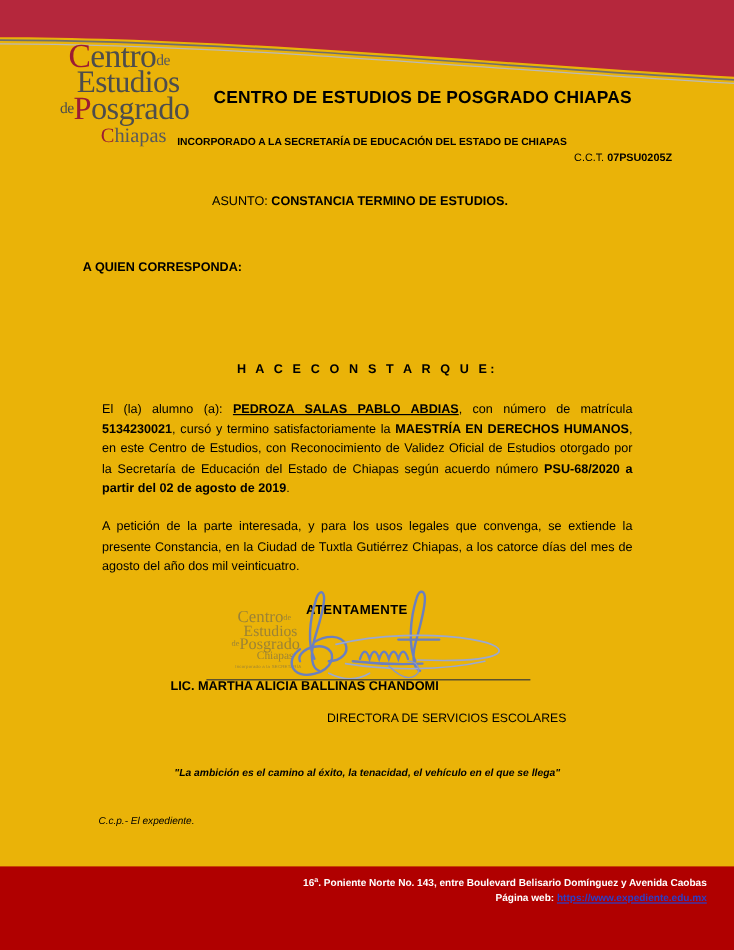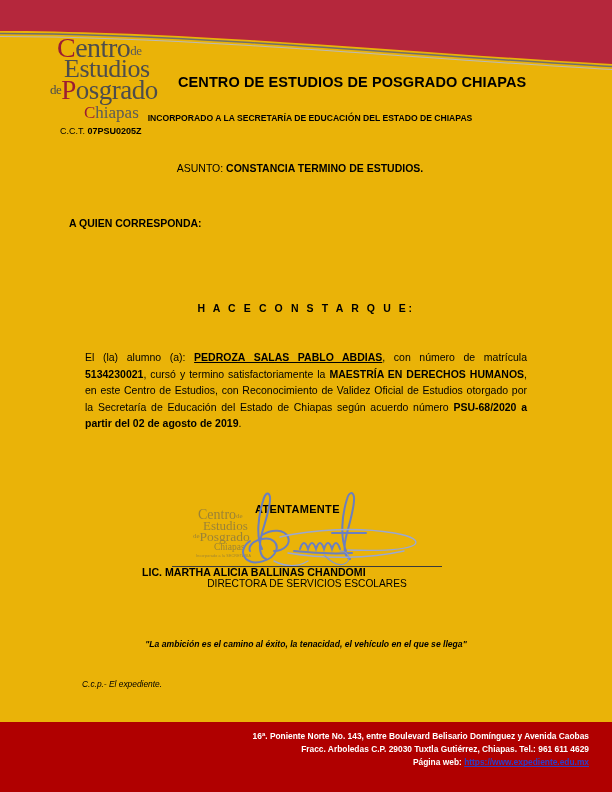--- a/index.html
+++ b/index.html
@@ -94,21 +94,21 @@
     left: 60px; top: 113px;
     width: 500px;
     text-align: center;
     font-size: 8.6px;
     font-weight: bold;
   }
   .cct {
     position: absolute;
     left: 60px; top: 126px;
     width: 500px;
-    text-align: left;
+    text-align: right;
     font-size: 9px;
   }
   .cct b { font-weight: bold; }
 
   
   .asunto {
     position: absolute;
     left: 60px; top: 162px;
     width: 480px;
     text-align: center;
@@ -142,21 +142,20 @@
     letter-spacing: 2.6px;
   }
 
   .para2 {
     position: absolute;
     left: 85px; top: 333px;
     width: 442px;
     font-size: 10.5px;
     line-height: 16.6px;
     text-align: justify;
-    margin-top: 16px;
   }
   .para2 b { font-weight: bold; }
   .para2 u { text-decoration: underline; font-weight: bold; }
 
   .para3 {
     position: absolute;
     left: 85px; top: 431px;
     width: 442px;
     font-size: 10.5px;
     line-height: 16.6px;
@@ -226,23 +225,23 @@
   .sig-name {
     position: absolute;
     left: 142px; top: 566px;
     width: 330px;
     text-align: left;
     font-size: 10.6px;
     font-weight: bold;
   }
   .sig-role {
     position: absolute;
-    left: 142px; top: 578px;
+    left: 142px; top: 594px;
     width: 330px;
-    text-align: center;
+    text-align: right;
     font-size: 10.2px;
   }
 
   
   .quote {
     position: absolute;
     left: 60px; top: 639px;
     width: 492px;
     text-align: center;
     font-size: 8.6px;
@@ -319,20 +318,21 @@
   <div class="hace">H A C E   C O N S T A R   Q U E:</div>
 
   <div class="para2">
     <span>El (la) alumno (a):</span>
     <u>PEDROZA SALAS PABLO ABDIAS</u><span>, con número de matrícula</span>
     <b>5134230021</b><span>, cursó y termino satisfactoriamente la</span>
     <b>MAESTRÍA EN DERECHOS HUMANOS</b><span>, en este Centro de Estudios, con Reconocimiento de Validez Oficial de Estudios otorgado por la Secretaría de Educación del Estado de Chiapas según acuerdo número</span>
     <b>PSU-68/2020 a partir del 02 de agosto de 2019</b><span>.</span>
   </div>
 
+  <div class="para3">A petición de la parte interesada, y para los usos legales que convenga, se extiende la presente Constancia, en la Ciudad de Tuxtla Gutiérrez Chiapas, a los catorce días del mes de agosto del año dos mil veinticuatro.</div>
 
   <div class="atentamente">ATENTAMENTE</div>
 
   <div class="seal">
     <div class="s1">Centro<span class="sm">de</span></div>
     <div class="s2">Estudios</div>
     <div class="s3"><span class="sm">de</span>Posgrado</div>
     <div class="s4">Chiapas</div>
     <div class="s5">Incorporado a la SECRETARÍA</div>
   </div>
@@ -362,21 +362,20 @@
   <div class="sig-role">DIRECTORA  DE SERVICIOS ESCOLARES</div>
 
   <div class="quote">"La ambición es el camino al éxito, la tenacidad, el vehículo en el que se llega"</div>
   <div class="ccp">C.c.p.- El expediente.</div>
 
   <div class="footer-band">
     <div class="footer-text">
       <div>
         <span>16</span><span class="sup">a</span><span>. Poniente Norte No. 143, entre Boulevard Belisario Domínguez y Avenida Caobas</span>
       </div>
-      <div>Fracc. Arboledas C.P. 29030 Tuxtla Gutiérrez, Chiapas.  Tel.:  961 611 4629</div>
       <div>
         <span>Página web:</span>
         <span class="link">https://www.expediente.edu.mx</span>
       </div>
     </div>
   </div>
 
 </div>
 
 </body></html>

